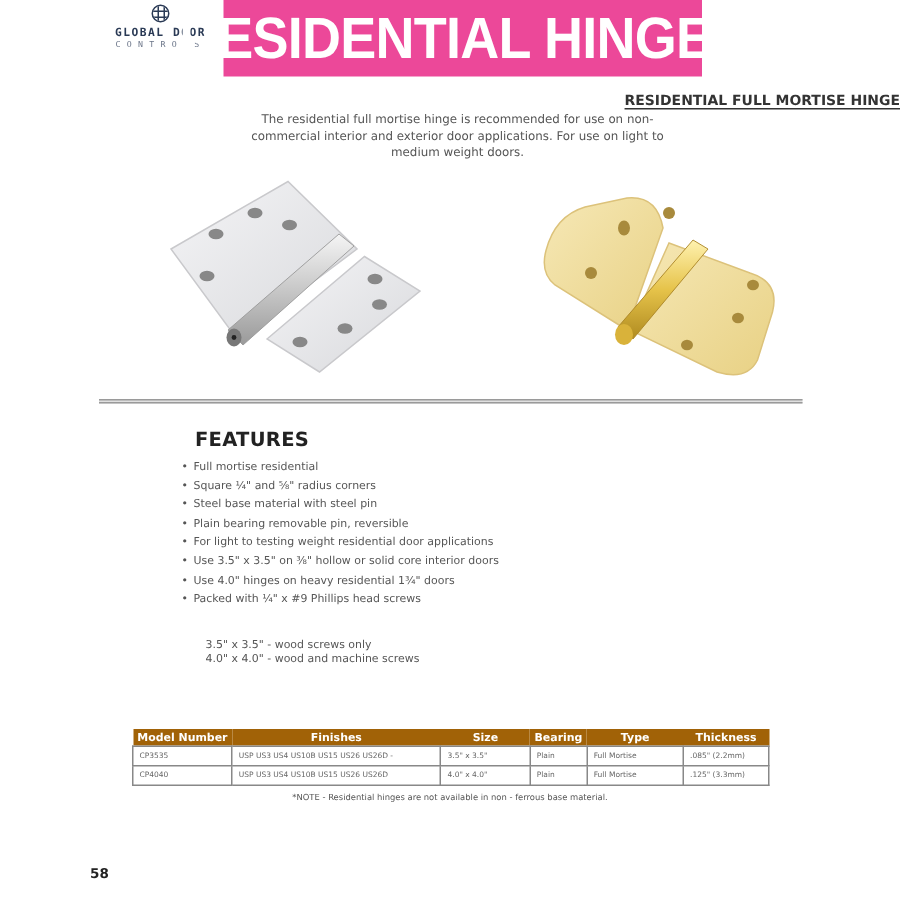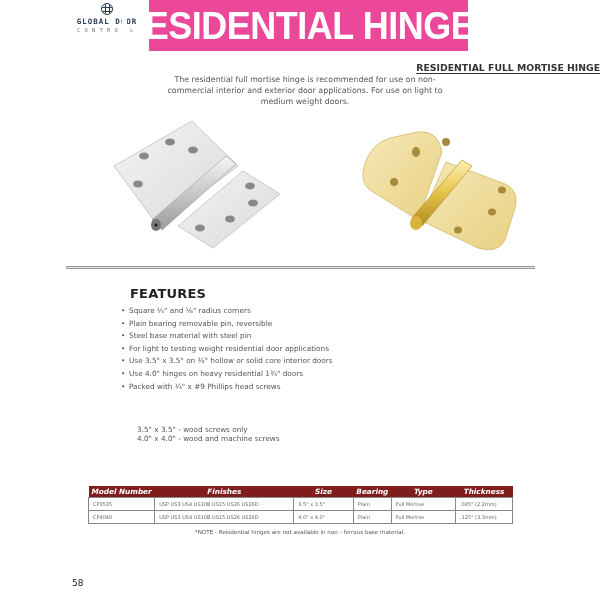--- a/index.html
+++ b/index.html
@@ -29,25 +29,25 @@
       border-top: 1px solid #9a9a9a; border-bottom: 1px solid #9a9a9a; background: #e0e0e0; }
 
     .features-title { position: absolute; left: 130px; top: 286px; font-family: "DejaVu Sans", sans-serif;
       font-weight: bold; font-size: 13px; color: #222; letter-spacing: 0.2px; }
     .features { position: absolute; left: 121px; top: 305px; list-style: none; font-size: 7.3px; color: #555; }
     .features li { height: 12.6px; line-height: 12.6px; white-space: nowrap; }
     .features li .bullet { display: inline-block; width: 8px; }
     .sub-lines { position: absolute; left: 137px; top: 426px; font-size: 7.3px; color: #555; line-height: 8.7px; }
 
     .spec-table { position: absolute; left: 88px; top: 486px; width: 425px; border-collapse: collapse; font-size: 5px; color: #666; }
-    .spec-table th { background: #7f1d1d; color: #fff; font-weight: bold; font-size: 7.3px; height: 11px; padding: 0 3px; text-align: center; white-space: nowrap; font-style: italic; }
+    .spec-table th { background: #a16207; color: #fff; font-weight: bold; font-size: 7.3px; height: 11px; padding: 0 3px; text-align: center; white-space: nowrap; }
     .spec-table th.left { text-align: left; }
     .spec-table td { border: 1px solid #888; height: 13px; padding: 0 4px; white-space: nowrap; }
     .note { position: absolute; left: 0; width: 600px; top: 529px; text-align: center; font-size: 5.6px; color: #555; }
-    .page-num { position: absolute; left: 72px; top: 578px; font-weight: normal; font-size: 9px; color: #222; }
+    .page-num { position: absolute; left: 60px; top: 578px; font-weight: bold; font-size: 9px; color: #222; }
   </style>
 </head>
 <body>
 
 <div class="logo">
   <div class="logo-globe"></div>
   <div class="logo-line1">GLOBAL DOOR</div>
   <div class="logo-line2">CONTROLS</div>
 </div>
 
@@ -110,23 +110,24 @@
       <ellipse cx="108" cy="108" rx="4" ry="3.5"></ellipse>
   </g>
   <polygon points="62,96 112,38 122,44 72,104" fill="url(#bk)" stroke="#a98324" stroke-width="0.6"></polygon>
   <ellipse cx="66" cy="101" rx="6" ry="7" fill="#d9b23a"></ellipse>
 </svg>
 
 <div class="divider"></div>
 
 <div class="features-title">FEATURES</div>
 <ul class="features">
+  <li><span class="bullet">•</span><span>Full mortise residential</span></li>
   <li><span class="bullet">•</span><span>Square ¼" and ⅝" radius corners</span></li>
+  <li><span class="bullet">•</span><span>Steel base material with steel pin</span></li>
   <li><span class="bullet">•</span><span>Plain bearing removable pin, reversible</span></li>
-  <li><span class="bullet">•</span><span>Steel base material with steel pin</span></li>
   <li><span class="bullet">•</span><span>For light to testing weight residential door applications</span></li>
   <li><span class="bullet">•</span><span>Use 3.5" x 3.5" on  ⅜" hollow or solid core interior doors</span></li>
   <li><span class="bullet">•</span><span>Use 4.0" hinges on heavy residential 1¾" doors</span></li>
   <li><span class="bullet">•</span><span>Packed with ¼" x #9 Phillips head screws</span></li>
 </ul>
 <div class="sub-lines">
   <div>3.5" x 3.5" - wood screws only</div>
   <div>4.0" x 4.0" - wood and machine screws</div>
 </div>
 

